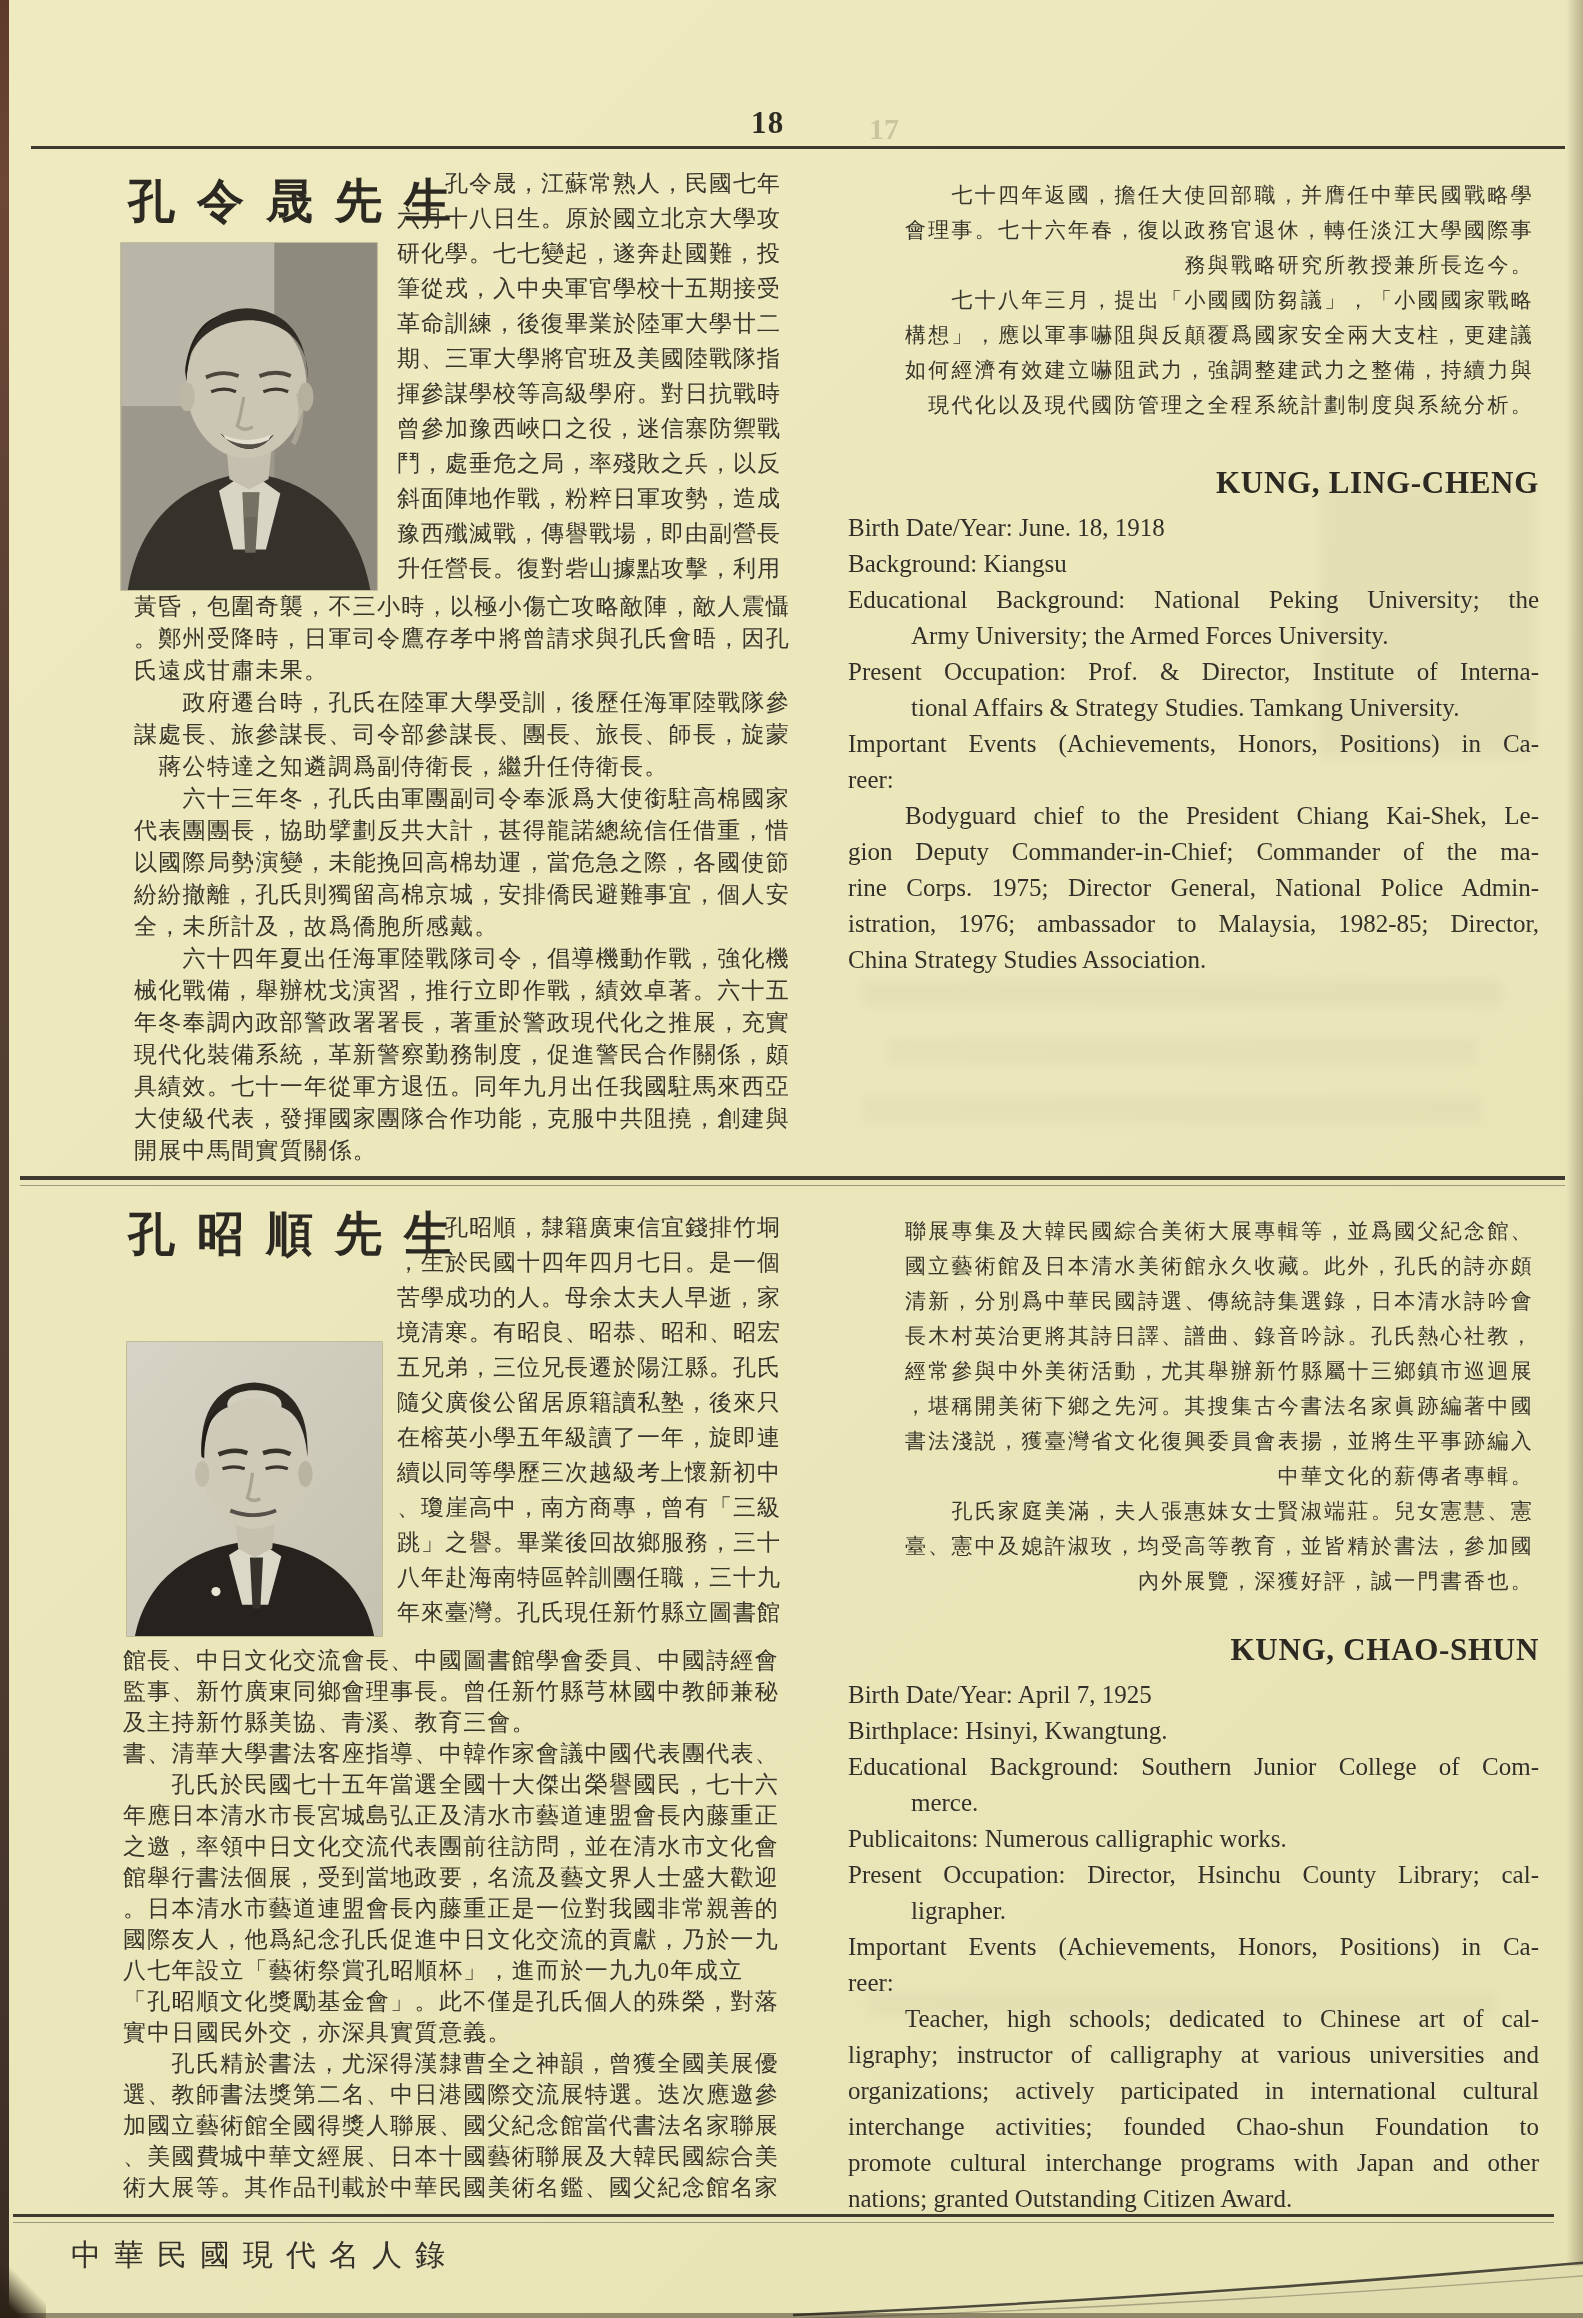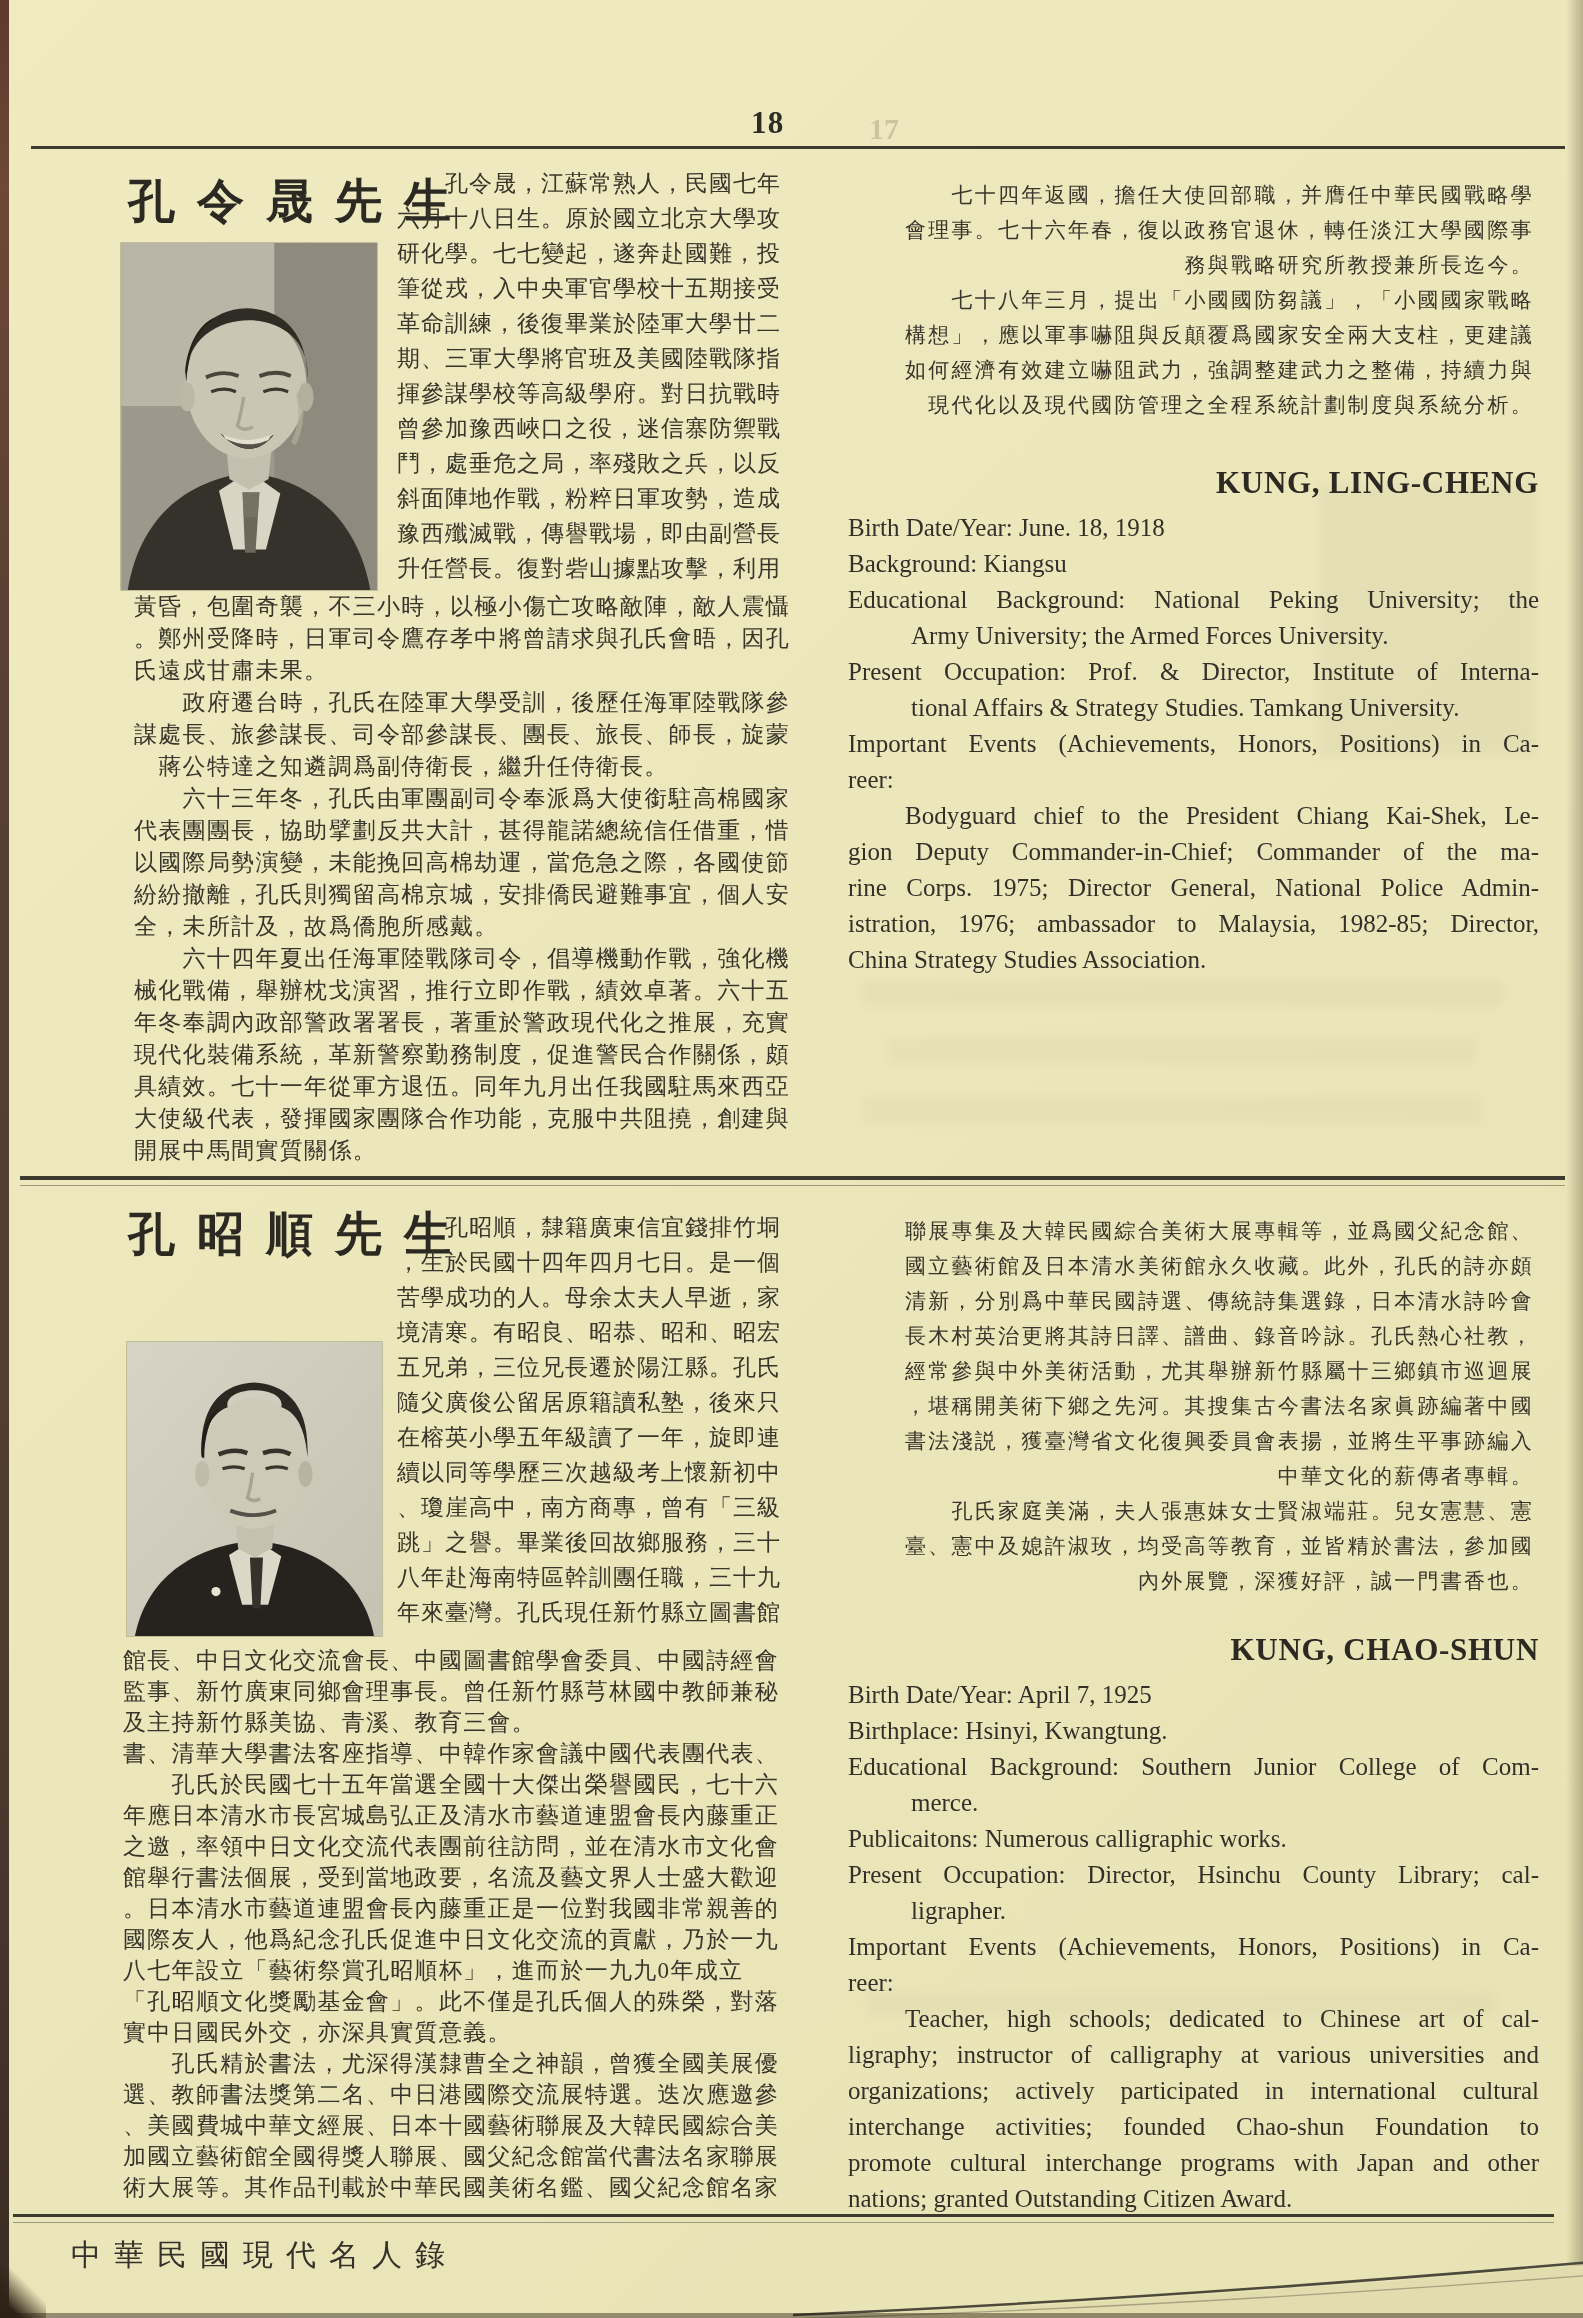--- a/index.html
+++ b/index.html
@@ -241,22 +241,22 @@
       <div class="line">年應日本清水市長宮城島弘正及清水市藝道連盟會長內藤重正</div>
       <div class="line">之邀，率領中日文化交流代表團前往訪問，並在清水市文化會</div>
       <div class="line">館舉行書法個展，受到當地政要，名流及藝文界人士盛大歡迎</div>
       <div class="line">。日本清水市藝道連盟會長內藤重正是一位對我國非常親善的</div>
       <div class="line">國際友人，他爲紀念孔氏促進中日文化交流的貢獻，乃於一九</div>
       <div class="line">八七年設立「藝術祭賞孔昭順杯」，進而於一九九0年成立</div>
       <div class="line">「孔昭順文化獎勵基金會」。此不僅是孔氏個人的殊榮，對落</div>
       <div class="line">實中日國民外交，亦深具實質意義。</div>
       <div class="line">　　孔氏精於書法，尤深得漢隸曹全之神韻，曾獲全國美展優</div>
       <div class="line">選、教師書法獎第二名、中日港國際交流展特選。迭次應邀參</div>
+      <div class="line">加國立藝術館全國得獎人聯展、國父紀念館當代書法名家聯展</div>
       <div class="line">、美國費城中華文經展、日本十國藝術聯展及大韓民國綜合美</div>
-      <div class="line">加國立藝術館全國得獎人聯展、國父紀念館當代書法名家聯展</div>
       <div class="line">術大展等。其作品刊載於中華民國美術名鑑、國父紀念館名家</div>
     </div>
 
   <div class="zh right-zh" style="left:848px;top:1214px;">
       <div class="line">聯展專集及大韓民國綜合美術大展專輯等，並爲國父紀念館、</div>
       <div class="line">國立藝術館及日本清水美術館永久收藏。此外，孔氏的詩亦頗</div>
       <div class="line">清新，分別爲中華民國詩選、傳統詩集選錄，日本清水詩吟會</div>
       <div class="line">長木村英治更將其詩日譯、譜曲、錄音吟詠。孔氏熱心社教，</div>
       <div class="line">經常參與中外美術活動，尤其舉辦新竹縣屬十三鄉鎮市巡迴展</div>
       <div class="line">，堪稱開美術下鄉之先河。其搜集古今書法名家眞跡編著中國</div>

